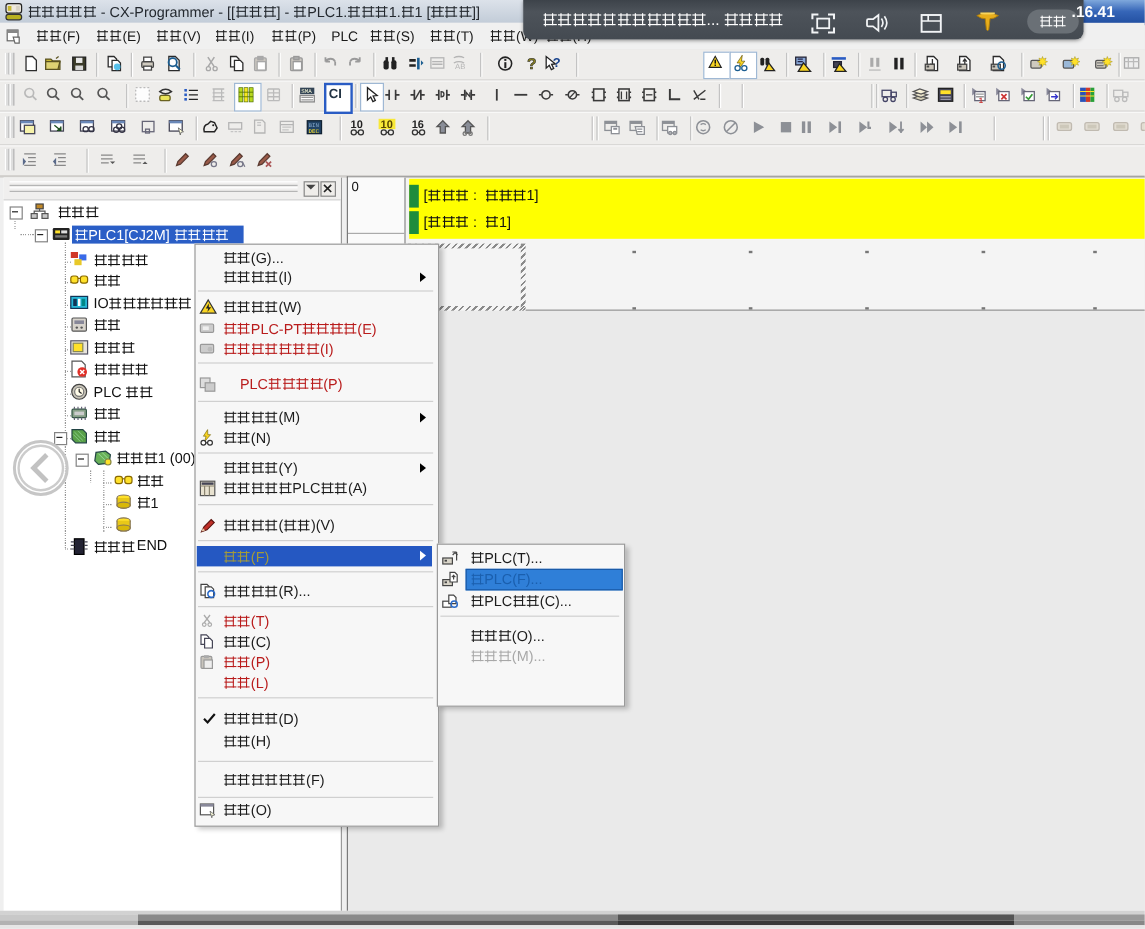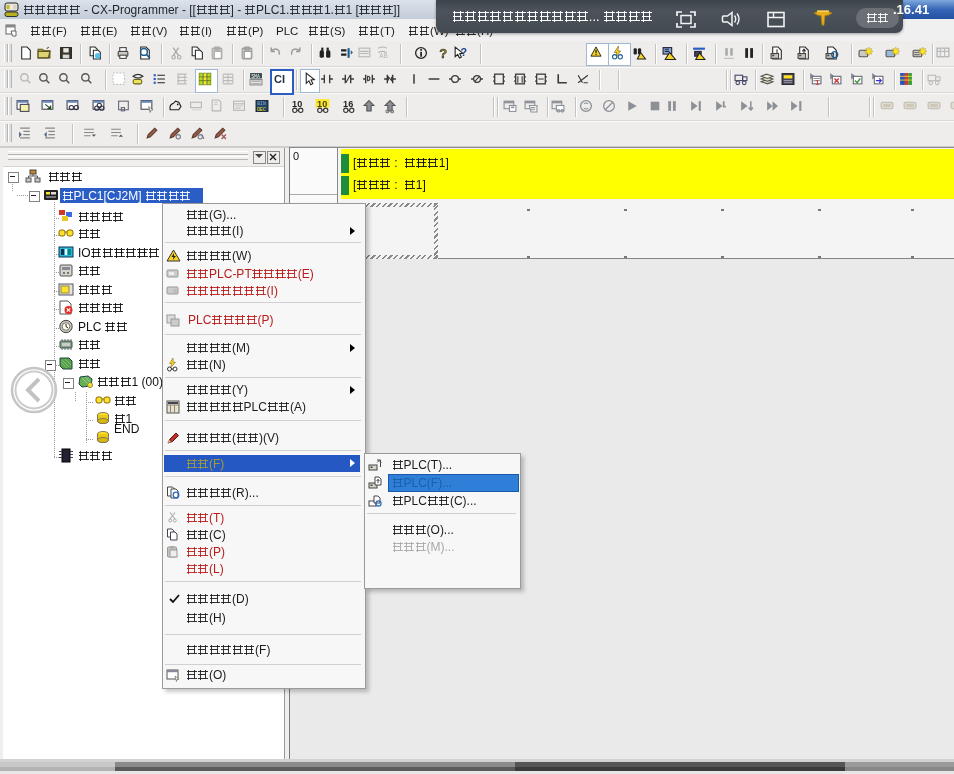--- a/index.html
+++ b/index.html
@@ -748,21 +748,21 @@
     <path d="M2.5 4v6 a5.5 2.5 0 0 0 11 0 v-6" fill="#e8c818" stroke="#875"></path>
     <ellipse cx="8" cy="10" rx="5.5" ry="2.5" fill="#d8b808" stroke="#875"></ellipse>
   </svg>
 <div class="ab" style="left:114px;top:412px;font-size:12px;color:#111;white-space:nowrap"><i class="z"></i>1</div>
 <div class="ab" style="left:86px;top:439px;width:7px;height:1px;background:repeating-linear-gradient(90deg,#999 0 1px,transparent 1px 2px)"></div>
 <svg class="ab" style="left:95px;top:430px" width="16" height="15" viewBox="0 0 16 15">
     <ellipse cx="8" cy="4" rx="5.5" ry="2.5" fill="#ffe12a" stroke="#875"></ellipse>
     <path d="M2.5 4v6 a5.5 2.5 0 0 0 11 0 v-6" fill="#e8c818" stroke="#875"></path>
     <ellipse cx="8" cy="10" rx="5.5" ry="2.5" fill="#d8b808" stroke="#875"></ellipse>
   </svg>
-<div class="ab" style="left:114px;top:422px;font-size:12px;color:#111;white-space:nowrap">END</div>
+<div class="ab" style="left:114px;top:447px;font-size:12px;color:#111;white-space:nowrap">END</div>
 <svg class="ab" style="left:10px;top:366px" width="48" height="48" viewBox="0 0 48 48">
 <circle cx="24" cy="24" r="22" fill="rgba(255,255,255,.55)" stroke="#c6c6c6" stroke-width="2.5"></circle>
 <circle cx="24" cy="24" r="18.5" fill="none" stroke="#cccccc" stroke-width="2"></circle>
 <path d="M29 13 L18 24 L29 35" fill="none" stroke="#c2c2c2" stroke-width="4"></path>
 </svg>
 <div class="ab" style="left:290px;top:259px;width:664px;height:500px;background:#eaeaea"></div>
 <div class="ab" style="left:0;top:759px;width:954px;height:3px;background:#d2d2d2"></div>
 <div class="ab" style="left:0;top:762px;width:954px;height:5px;background:linear-gradient(90deg,#c8c8c8 0 115px,#8a8a8a 115px 515px,#555 515px 845px,#9a9a9a 845px)"></div>
 <div class="ab" style="left:0;top:767px;width:954px;height:4px;background:linear-gradient(90deg,#b2b2b2 0 115px,#5a5a5a 115px 515px,#3a3a3a 515px 845px,#888 845px)"></div>
 <div class="ab" style="left:0;top:771px;width:954px;height:3px;background:#e6e6e6"></div>
@@ -780,21 +780,21 @@
 <svg class="ab" style="left:166px;top:267px" width="15" height="14" viewBox="0 0 15 14">
     <rect x="1" y="3" width="11" height="7" rx="1" fill="#ccc" stroke="#999"></rect>
     <rect x="3" y="5" width="5" height="3" fill="#eee"></rect>
   </svg>
 <div class="mi dis" style="left:186px;top:284px"><i class="z"></i><i class="z"></i><i class="z"></i><i class="z"></i><i class="z"></i><i class="z"></i><i class="z"></i>(I)</div>
 <svg class="ab" style="left:166px;top:284px" width="15" height="14" viewBox="0 0 15 14">
     <rect x="1" y="3" width="11" height="7" rx="1" fill="#ccc" stroke="#999"></rect>
     <circle cx="9" cy="7" r="2" fill="#bbb"></circle>
   </svg>
 <div class="ab" style="left:165px;top:302px;width:196px;height:1px;background:#d0d0d0"></div>
-<div class="mi dis" style="left:188px;top:313px">PLC<i class="z"></i><i class="z"></i><i class="z"></i><i class="z"></i>(P)</div>
+<div class="mi dis" style="left:200px;top:313px">PLC<i class="z"></i><i class="z"></i><i class="z"></i><i class="z"></i>(P)</div>
 <svg class="ab" style="left:166px;top:313px" width="15" height="14" viewBox="0 0 15 14">
     <rect x="1" y="2" width="8" height="8" fill="#ddd" stroke="#999"></rect>
     <rect x="5" y="6" width="8" height="7" fill="#ccc" stroke="#999"></rect>
   </svg>
 <div class="ab" style="left:165px;top:334px;width:196px;height:1px;background:#d0d0d0"></div>
 <div class="mi" style="left:186px;top:341px"><i class="z"></i><i class="z"></i><i class="z"></i><i class="z"></i>(M)</div>
 <div class="ab" style="left:350px;top:344px;width:0;height:0;border-left:5px solid #000;border-top:4px solid transparent;border-bottom:4px solid transparent"></div>
 <div class="mi" style="left:186px;top:358px"><i class="z"></i><i class="z"></i>(N)</div>
 <svg class="ab" style="left:166px;top:358px" width="15" height="14" viewBox="0 0 15 14">
     <path d="M7 0 L3.5 5.5h2.2L4.5 10 L9.5 4.2H7.2z" fill="#f8d423" stroke="#6a5a00" stroke-width=".5"></path>

